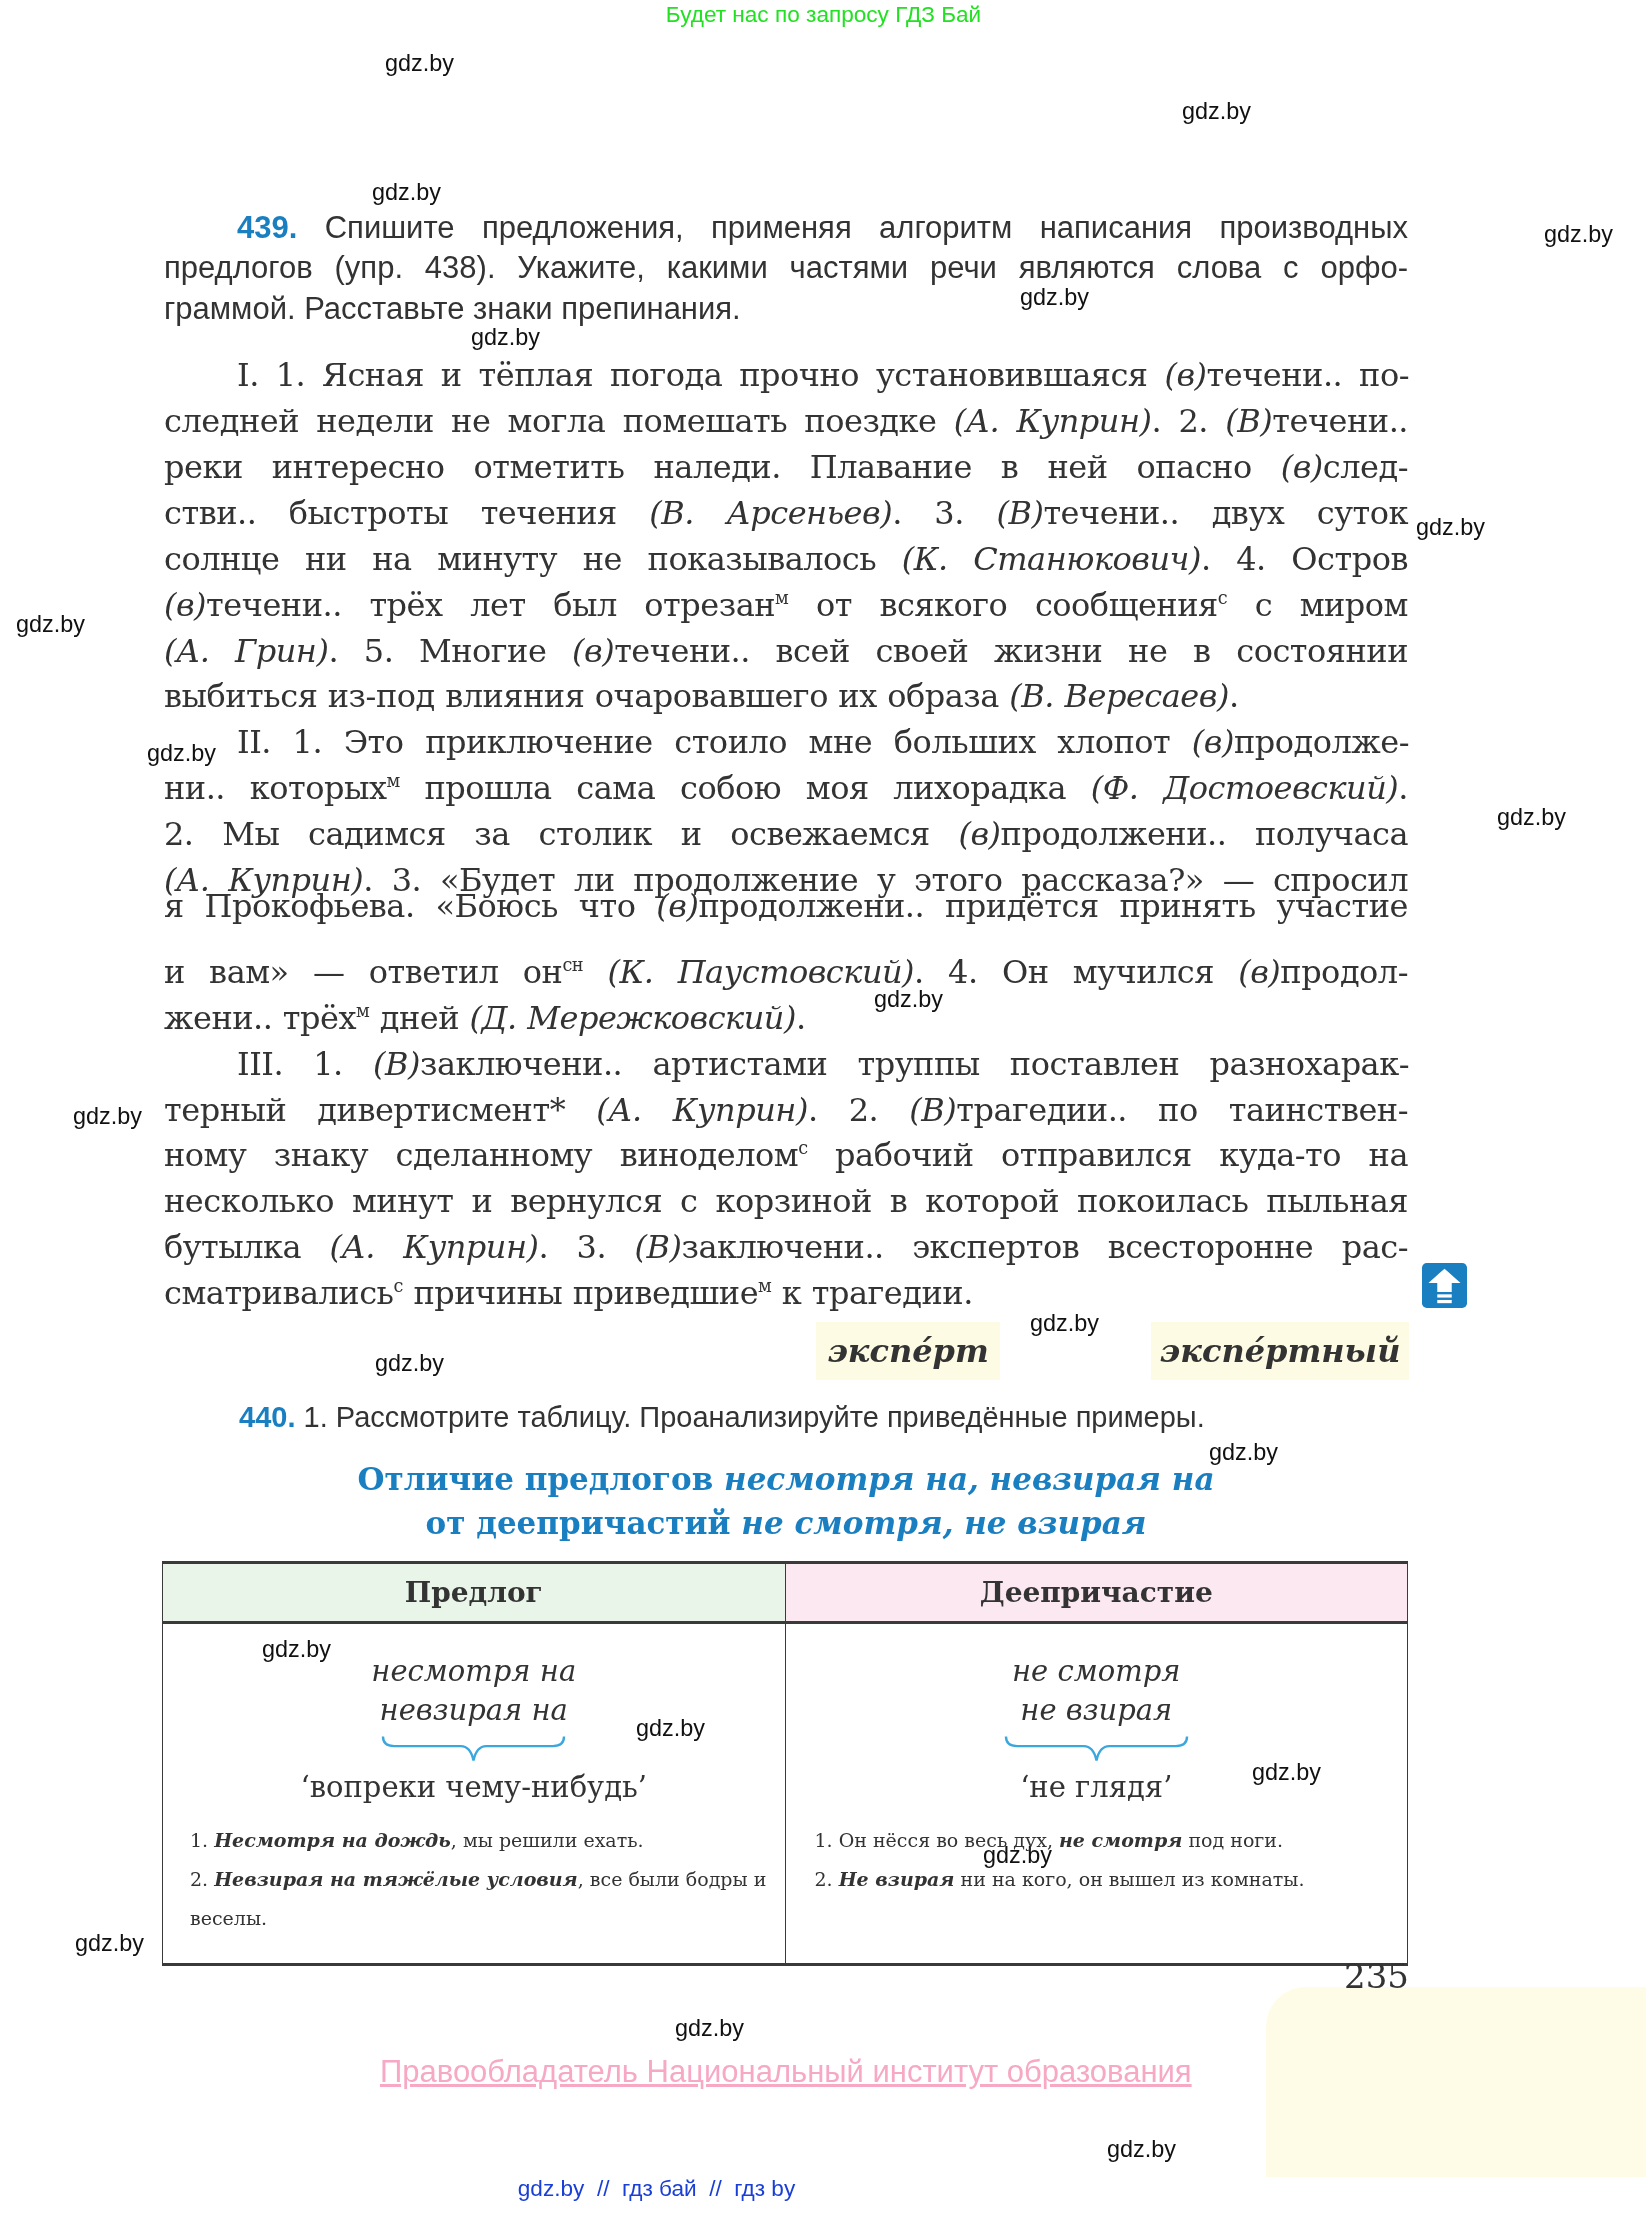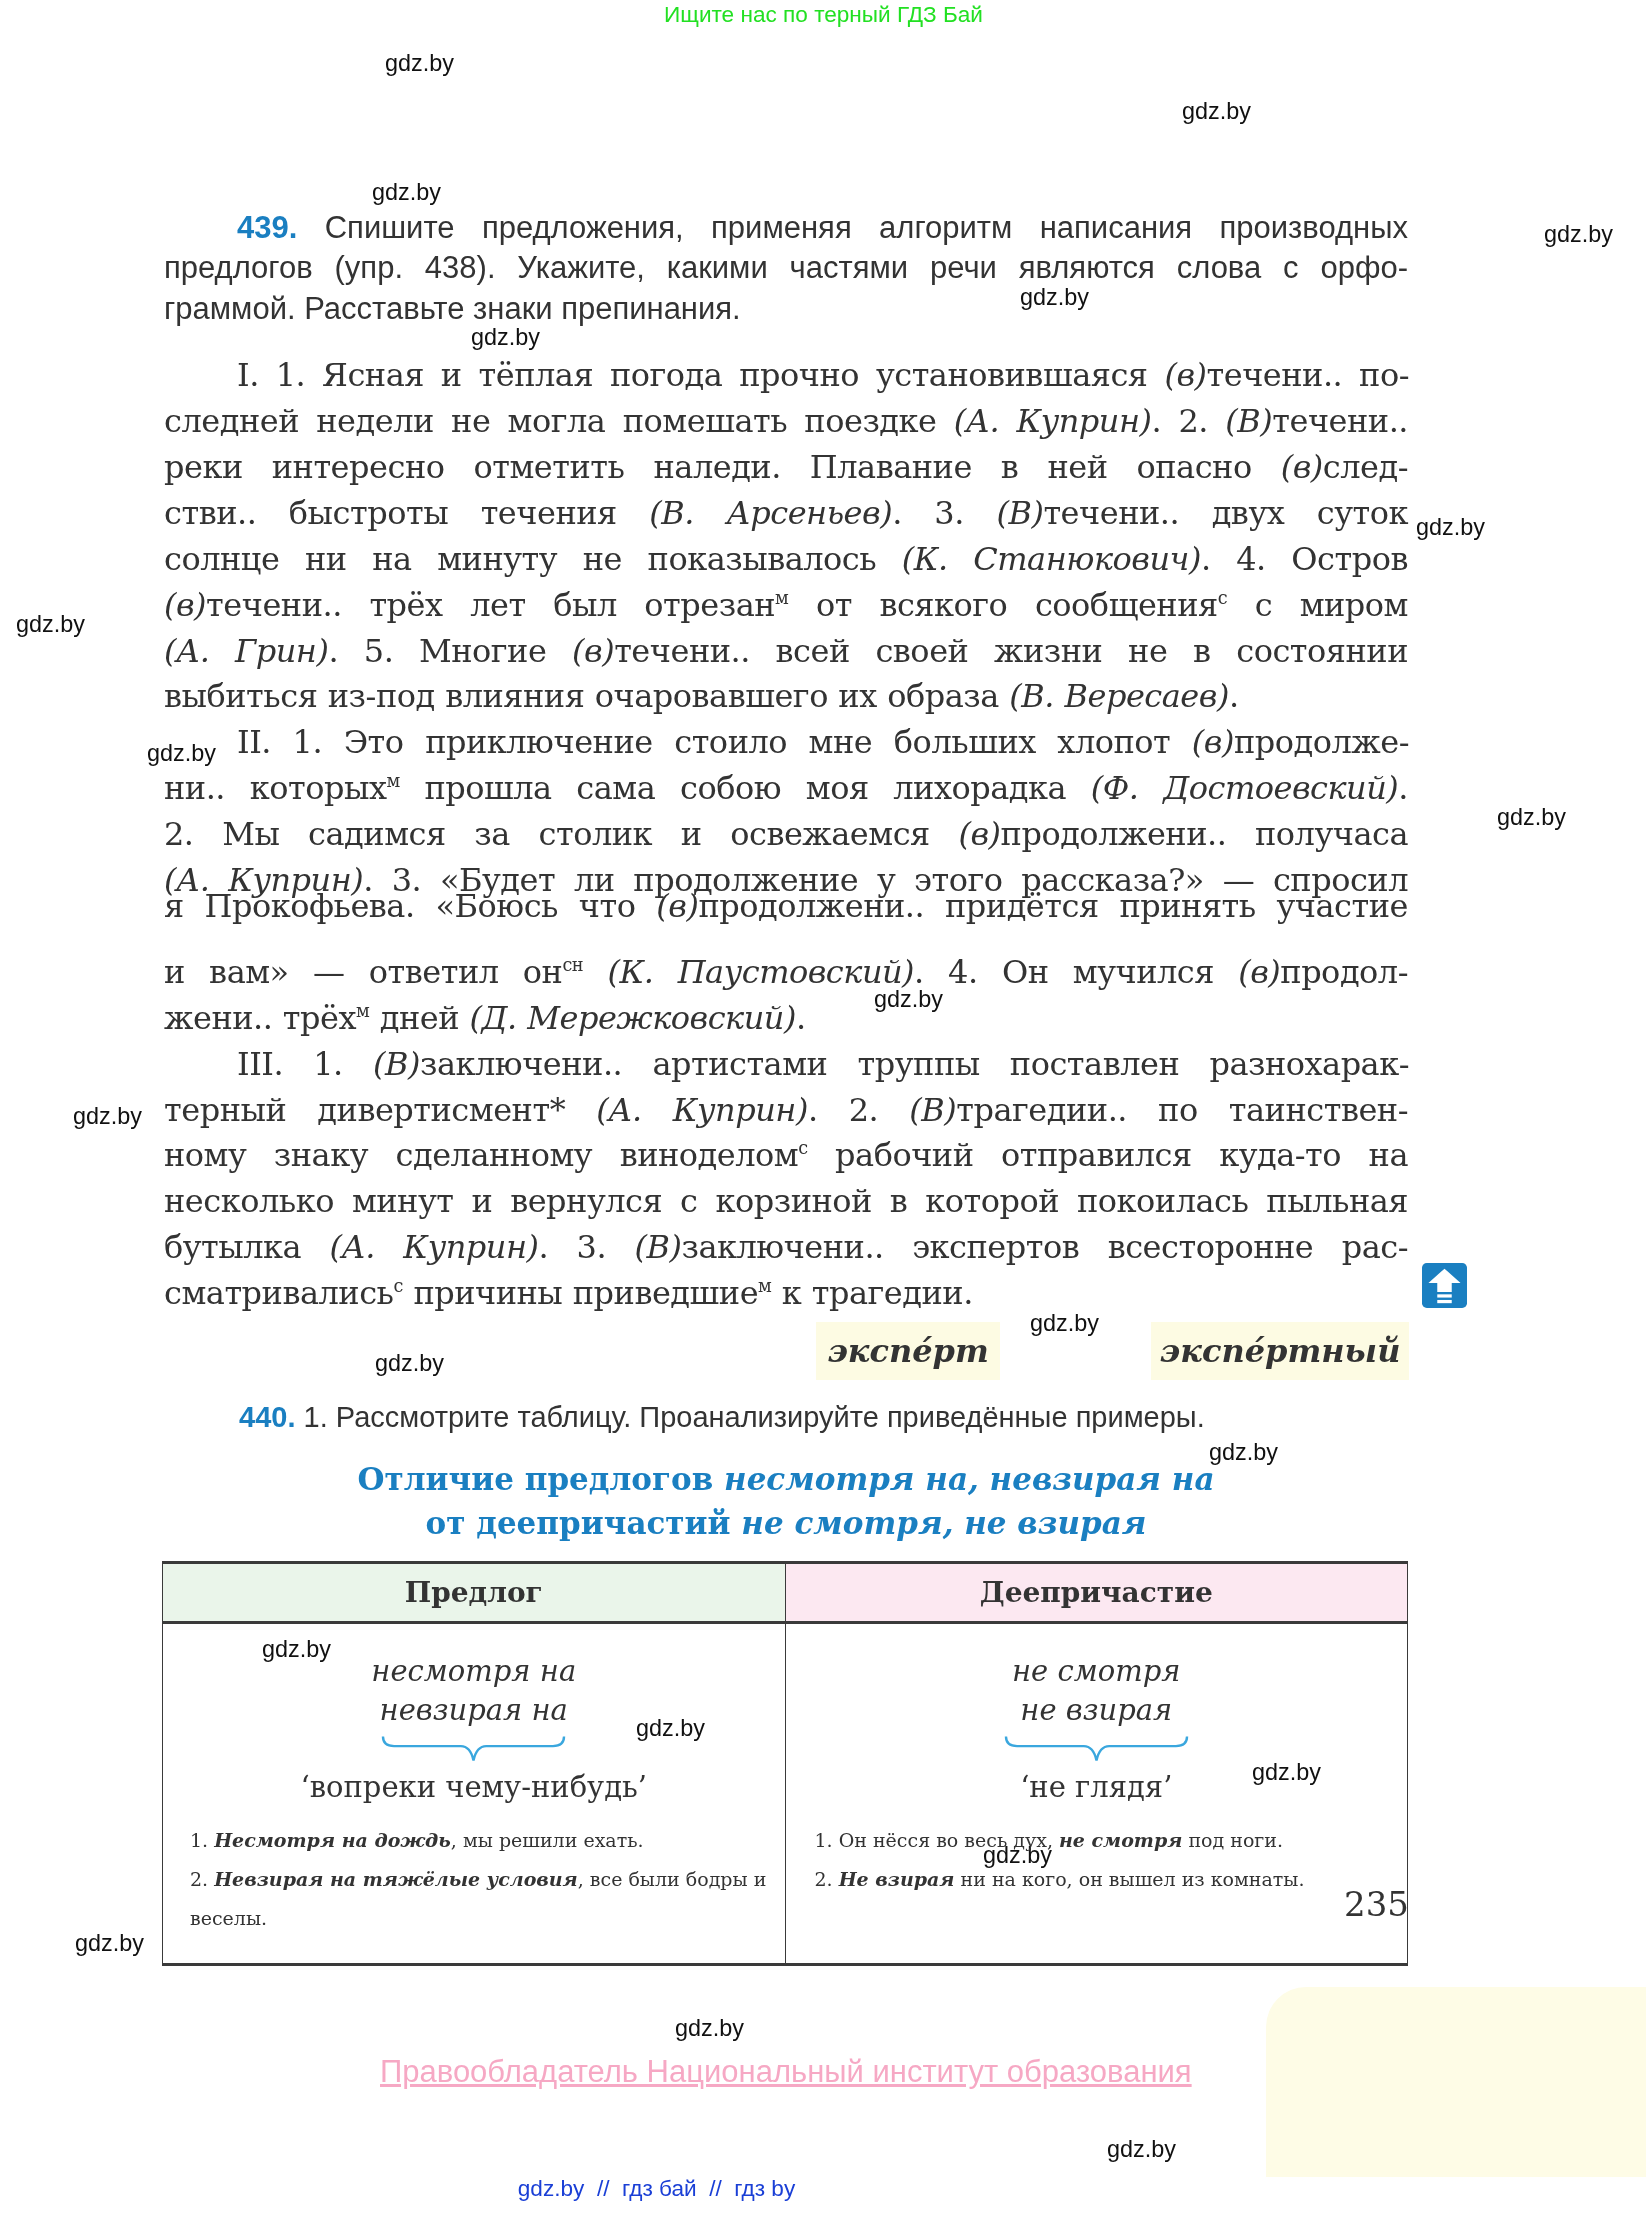--- a/index.html
+++ b/index.html
@@ -25,28 +25,28 @@
   table.cmp th.pre { background:#eaf5ea; border-right:1.6px solid #3a3a3a; }
   table.cmp th.ger { background:#fce8f1; }
   table.cmp td { vertical-align:top; padding:0; position:relative; }
   table.cmp td.l { border-right:1.6px solid #3a3a3a; }
   .forms { text-align:center; font-style:italic; font-size:29px; line-height:39px; padding-top:28px; }
   .brace { display:block; margin:4.8px auto 0; }
   .gloss { text-align:center; font-size:29px; line-height:40px; margin-top:4.8px; }
   .examples { font-size:19px; line-height:39px; padding:14.5px 17.7px 0 27px; text-align:left; }
   .examples b { font-style:italic; }
   .page-box { left:1266px; top:1987px; width:380px; height:190px; background:#fefce6; border-top-left-radius:40px; }
-  .page-num { left:1344px; top:1884px; font-family:"DejaVu Serif", serif; font-size:34px; color:#333; }
+  .page-num { left:1344px; top:1956px; font-family:"DejaVu Serif", serif; font-size:34px; color:#333; }
   .rights { left:380px; top:2054px; font-size:31px; color:#f6a8c4; text-decoration:underline; white-space:nowrap; }
   .footer-links { left:0; width:1313px; top:2176px; text-align:center; font-size:22.6px; color:#1a3fd6; white-space:pre; }
 </style>
 </head>
 <body>
 
-<div class="abs sans top-banner">Ищите нас по терный ГДЗ Бай</div>
+<div class="abs sans top-banner">Будет нас по запросу ГДЗ Бай</div>
 
 <div class="wm" style="left:385px;top:50px;">gdz.by</div>
 <div class="wm" style="left:1182px;top:98px;">gdz.by</div>
 <div class="wm" style="left:372px;top:179px;">gdz.by</div>
 <div class="wm" style="left:1544px;top:221px;">gdz.by</div>
 <div class="wm" style="left:1020px;top:284px;">gdz.by</div>
 <div class="wm" style="left:471px;top:324px;">gdz.by</div>
 <div class="wm" style="left:1416px;top:514px;">gdz.by</div>
 <div class="wm" style="left:16px;top:611px;">gdz.by</div>
 <div class="wm" style="left:147px;top:740px;">gdz.by</div>

